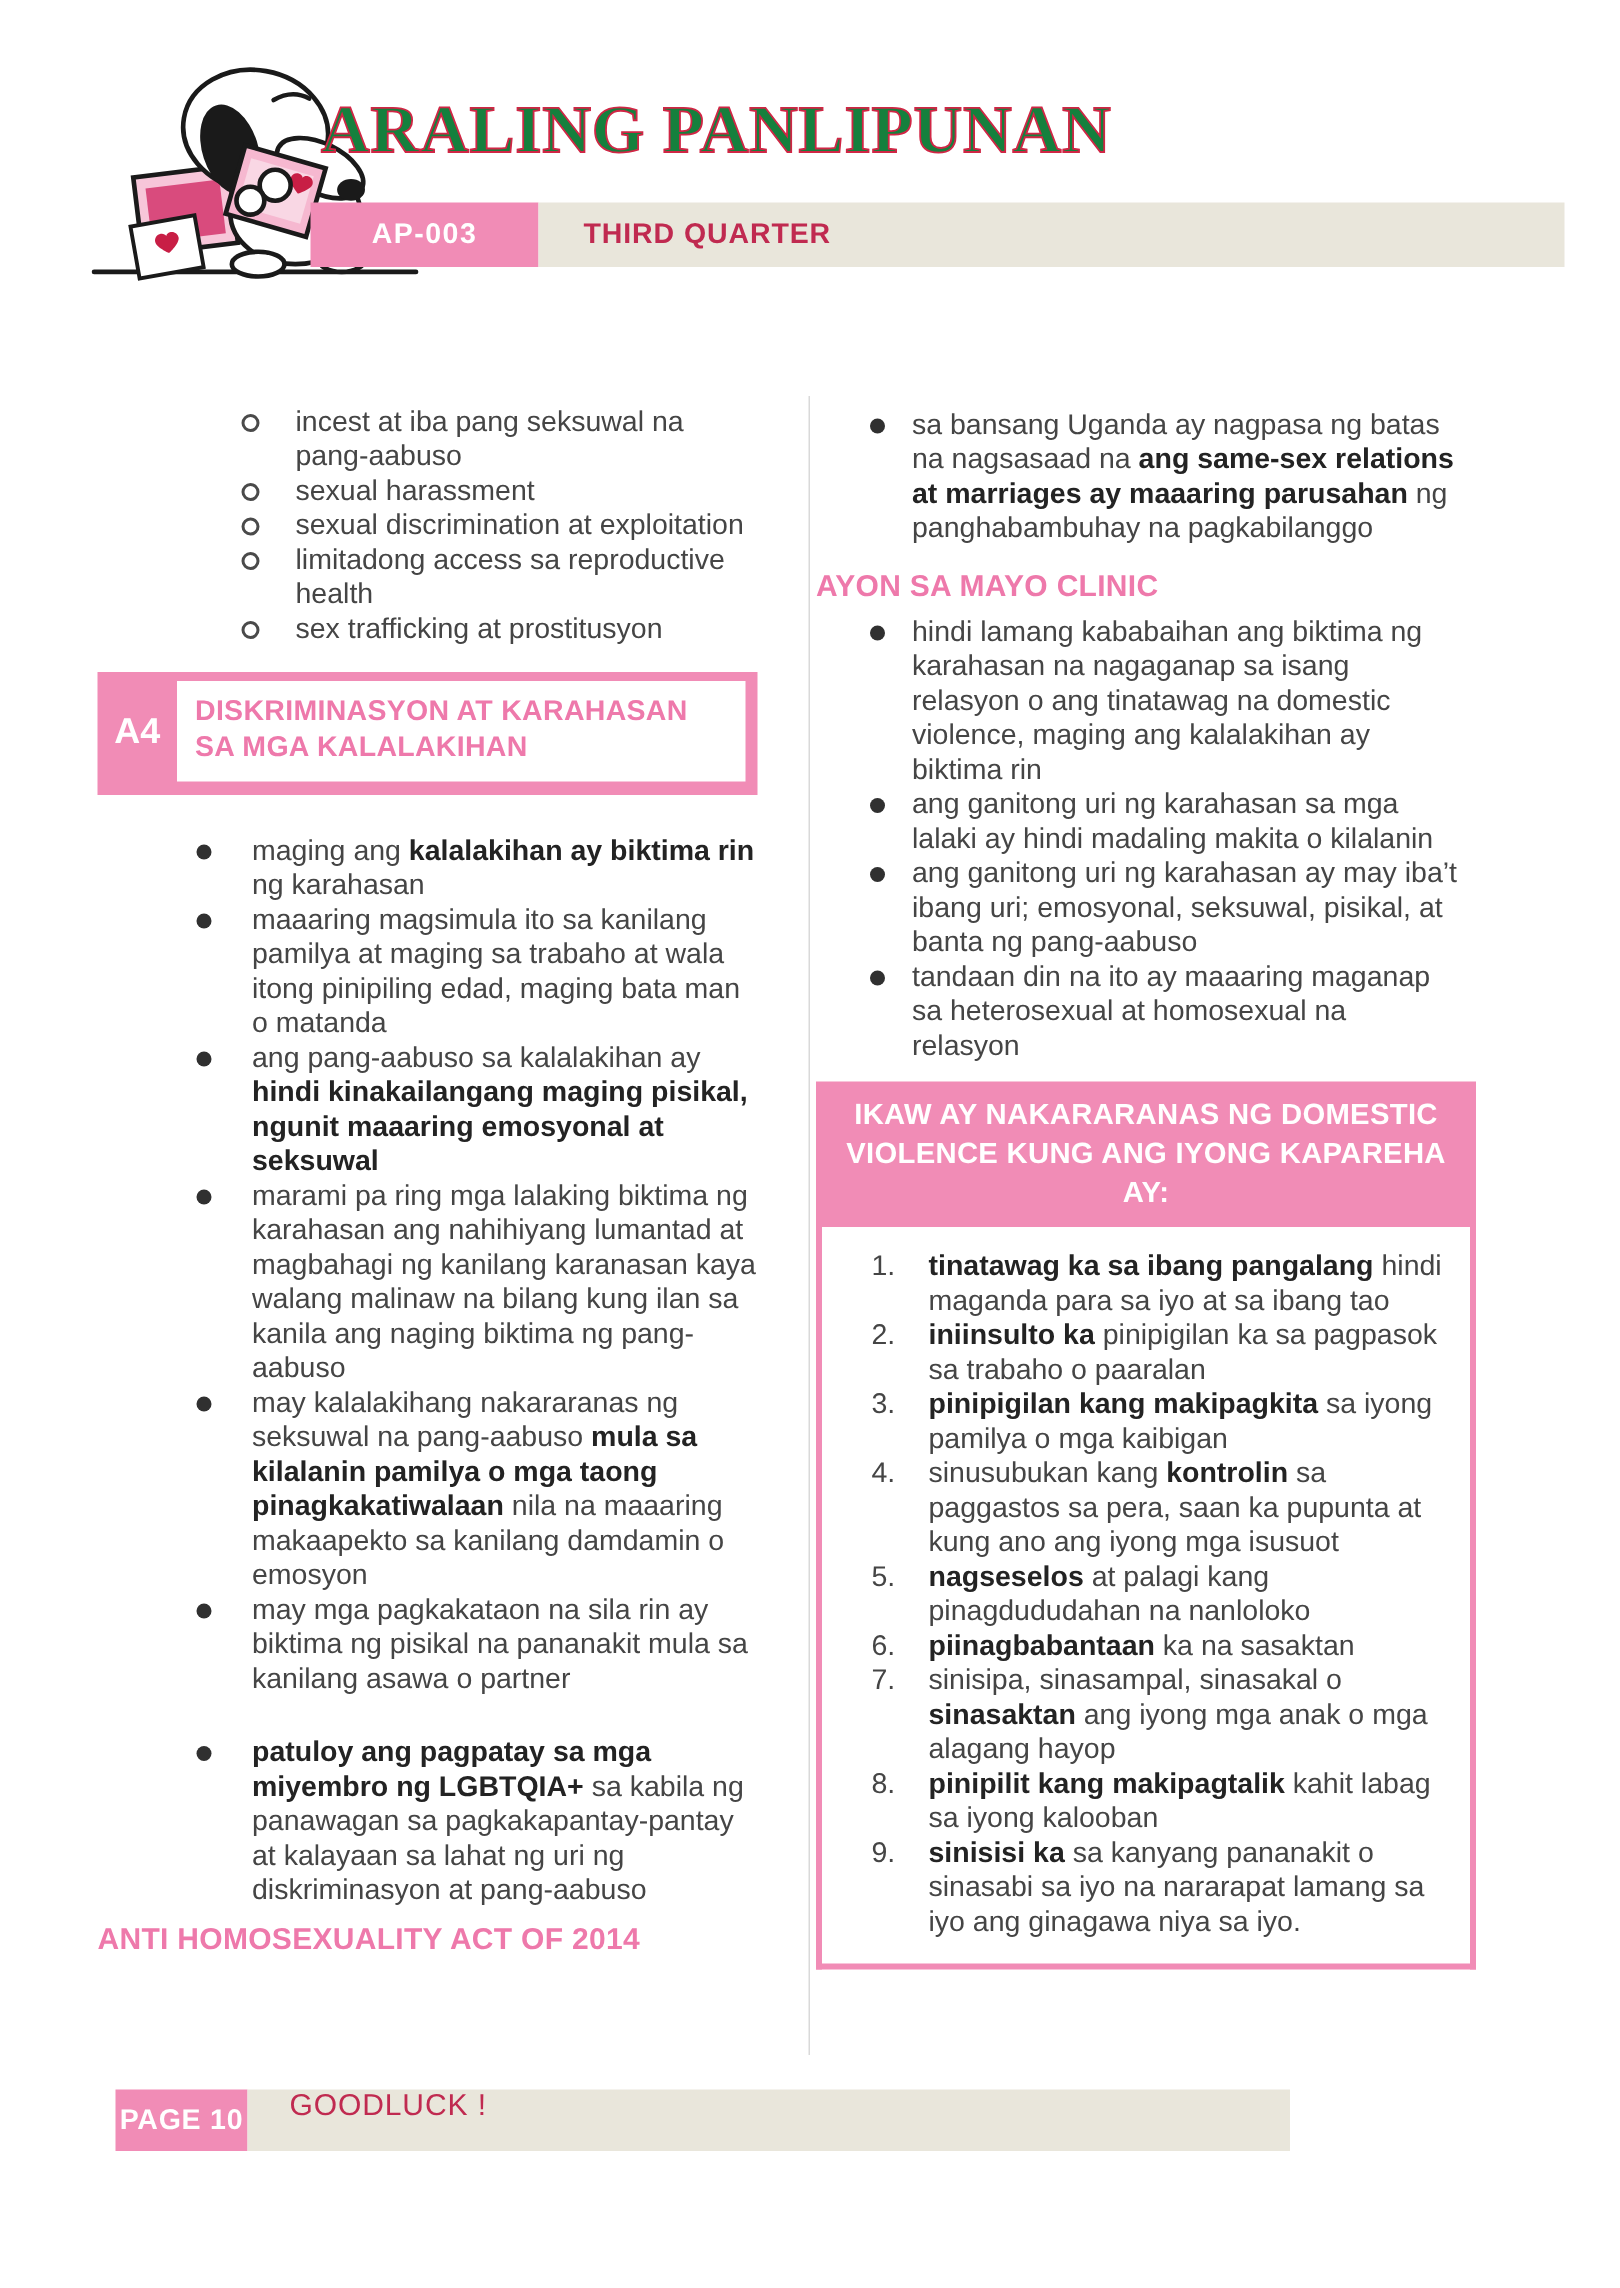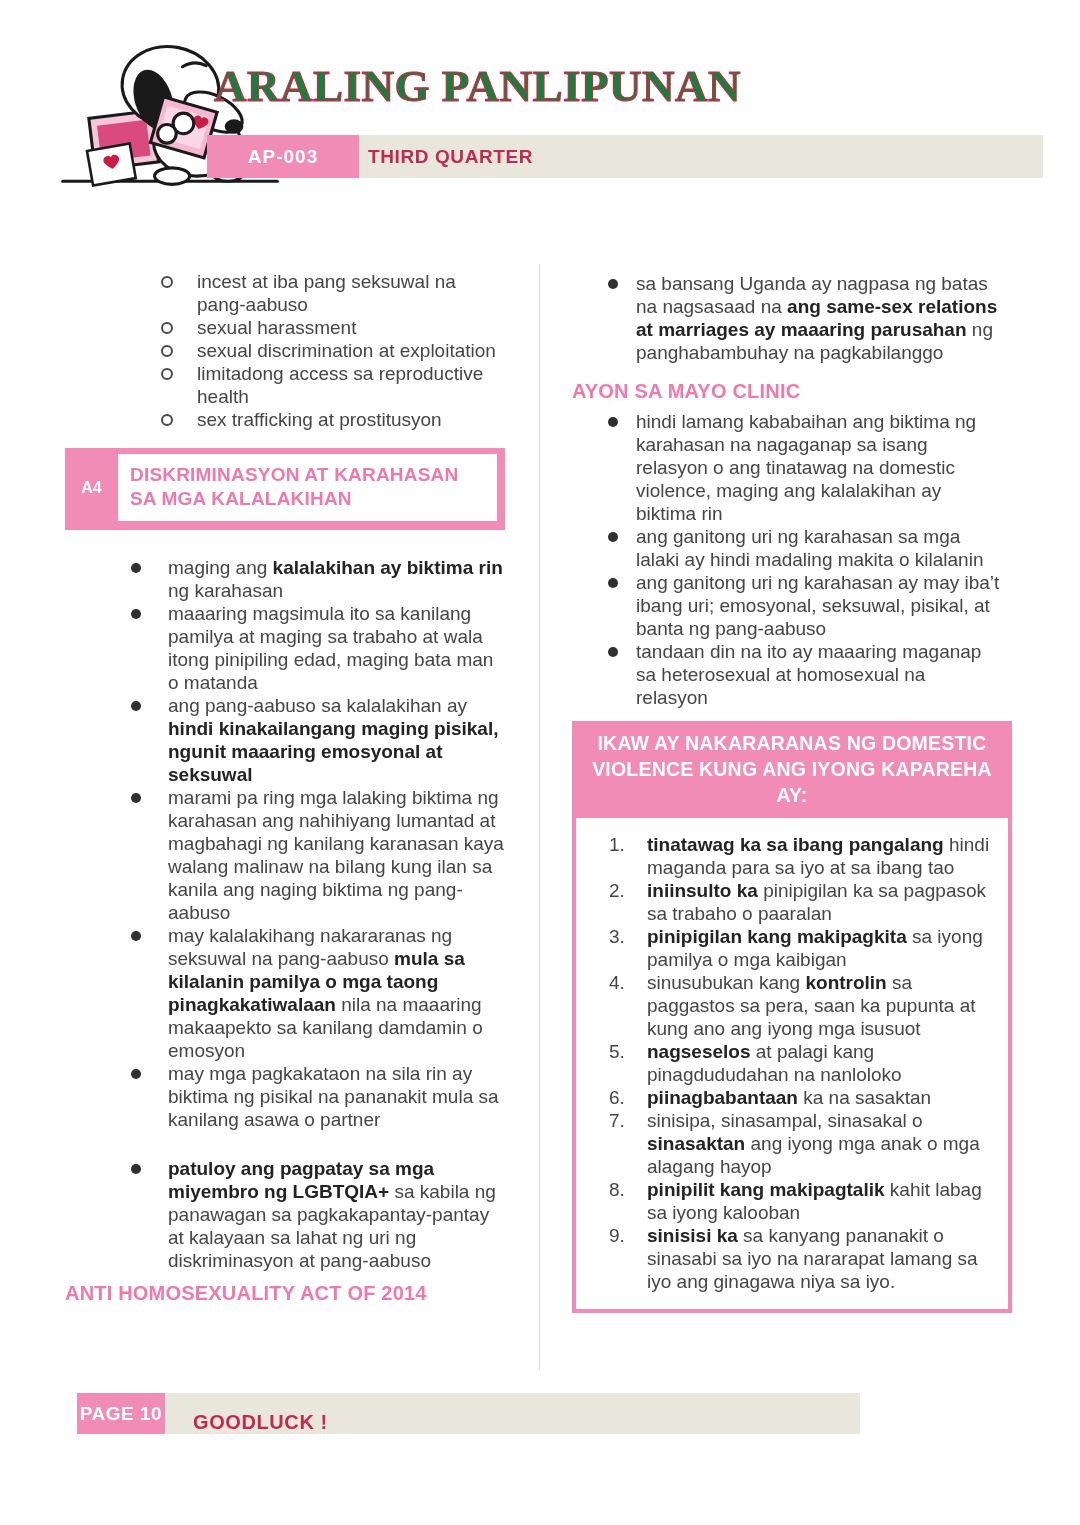--- a/index.html
+++ b/index.html
@@ -27,28 +27,28 @@
   }
   .badge-row { position:absolute; left:207px; top:135px; width:836px; height:43px; display:flex; }
   .code-badge {
     width:152px; background:#f18cb6; color:#ffffff;
     font-weight:bold; font-size:19px; letter-spacing:1px;
     display:flex; align-items:center; justify-content:center;
   }
   .quarter-bar {
     flex:1; background:#e9e6db; color:#c02a50;
     font-weight:bold; font-size:19px; letter-spacing:0.6px;
-    display:flex; align-items:center; padding-left:9px;
+    display:flex; align-items:center; padding-left:30px;
   }
 
   
   .columns { position:absolute; left:65px; top:270px; width:947px; }
   .divider { position:absolute; left:474px; top:-6px; width:1px; height:1106px; background:#d9d9d9; }
   .col-left  { position:absolute; left:0px;   top:0px; width:440px; }
-  .col-right { position:absolute; left:507px; top:2px; width:440px; }
+  .col-right { position:absolute; left:479px; top:2px; width:440px; }
 
   .list { list-style:none; font-size:19px; line-height:23px; }
   .list li { position:relative; }
   b { font-weight:bold; color:#232323; }
 
   
   .sub-list li { padding-left:132px; }
   .sub-list li::before {
     content:""; position:absolute; left:96px; top:6px;
     width:8px; height:8px; border:2px solid #4a4a4a; border-radius:50%;
@@ -67,21 +67,21 @@
     width:10px; height:10px; background:#303030; border-radius:50%;
   }
 
   
   .section-head {
     display:flex; background:#f18cb6; margin-top:17px;
     padding:6px 8px 9px 0;
   }
   .section-head.a5 { margin-top:44px; }
   .section-head .tag {
-    width:53px; flex:0 0 53px; color:#fff; font-weight:bold; font-size:16px;
+    width:53px; flex:0 0 53px; color:#fff; font-weight:bold; font-size:24px;
     display:flex; align-items:center; justify-content:center;
   }
   .section-head .shbox {
     flex:1; background:#ffffff; color:#ee79ab;
     font-weight:bold; font-size:19px; line-height:24px;
     padding:9px 12px 10px 12px; letter-spacing:0.2px;
   }
 
   .caption {
     font-weight:bold; font-size:20px; color:#ee79ab;
@@ -106,22 +106,22 @@
     content: counter(n) "."; position:absolute; left:33px; color:#454545;
   }
 
   
   .footer { position:absolute; left:77px; top:1393px; width:783px; height:41px; display:flex; }
   .page-badge {
     width:88px; background:#f18cb6; color:#fff; font-weight:bold; font-size:19px;
     display:flex; align-items:center; justify-content:center; letter-spacing:0.5px;
   }
   .footer-bar {
-    flex:1; background:#e9e6db; color:#c02a50; font-weight:bold; font-size:20px;
-    display:flex; align-items:flex-end; padding-left:28px; letter-spacing:0.6px;
+    flex:1; background:#e9e6db; color:#c02a50; font-weight:normal; font-size:20px;
+    display:flex; align-items:flex-start; padding-left:28px; letter-spacing:0.6px;
   }
 </style>
 </head>
 <body>
 
 <div class="page">
 
   <svg class="snoopy" viewBox="0 0 250 160" aria-hidden="true">
 
     <path d="M22 151 H230" stroke="#1a1a1a" stroke-width="3" stroke-linecap="round" fill="none"></path>

